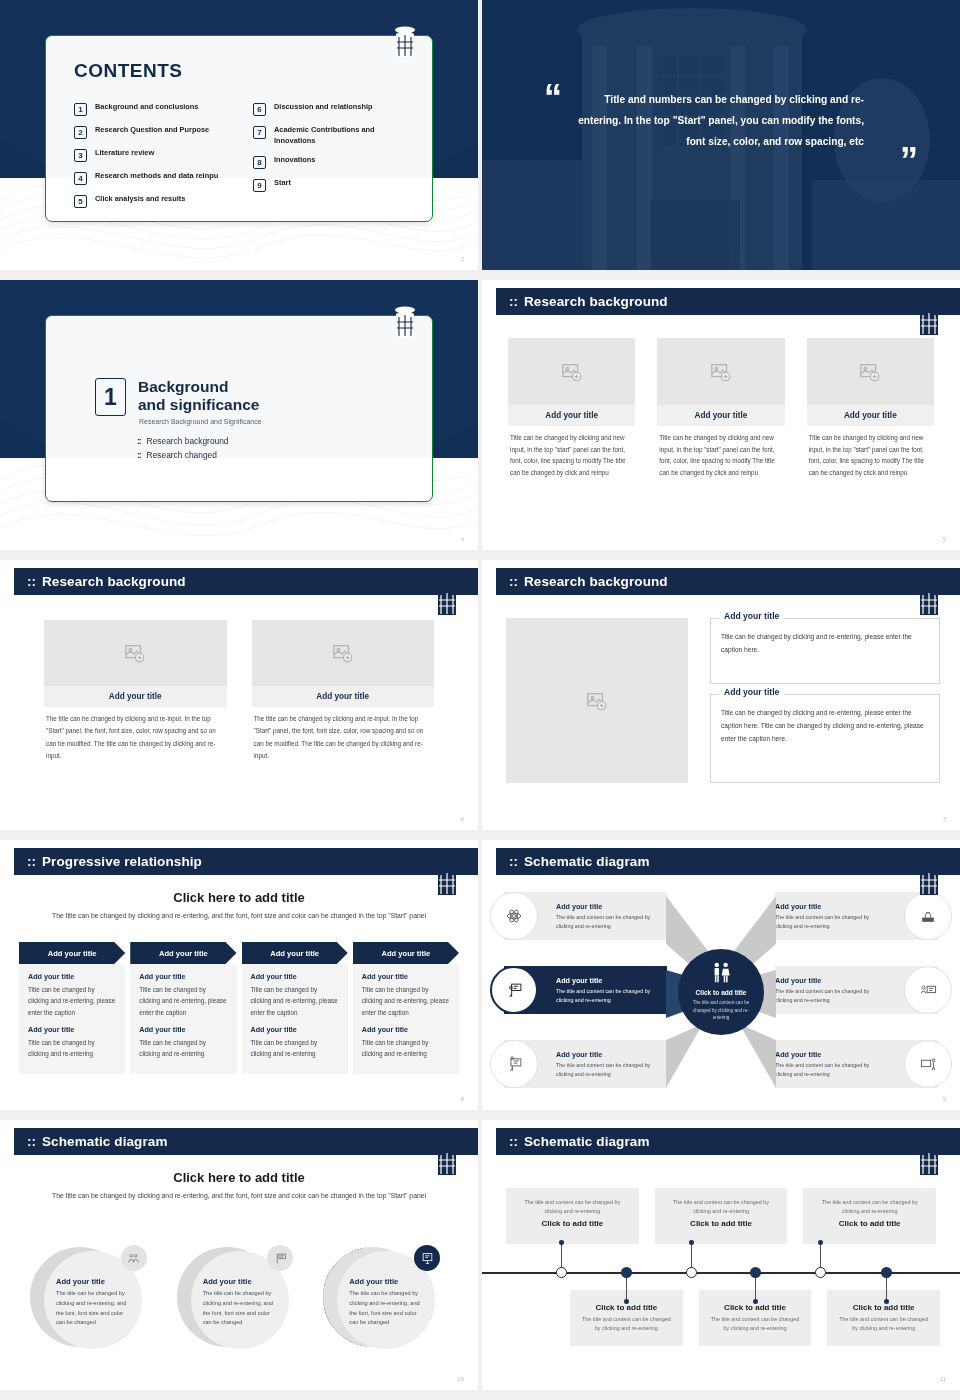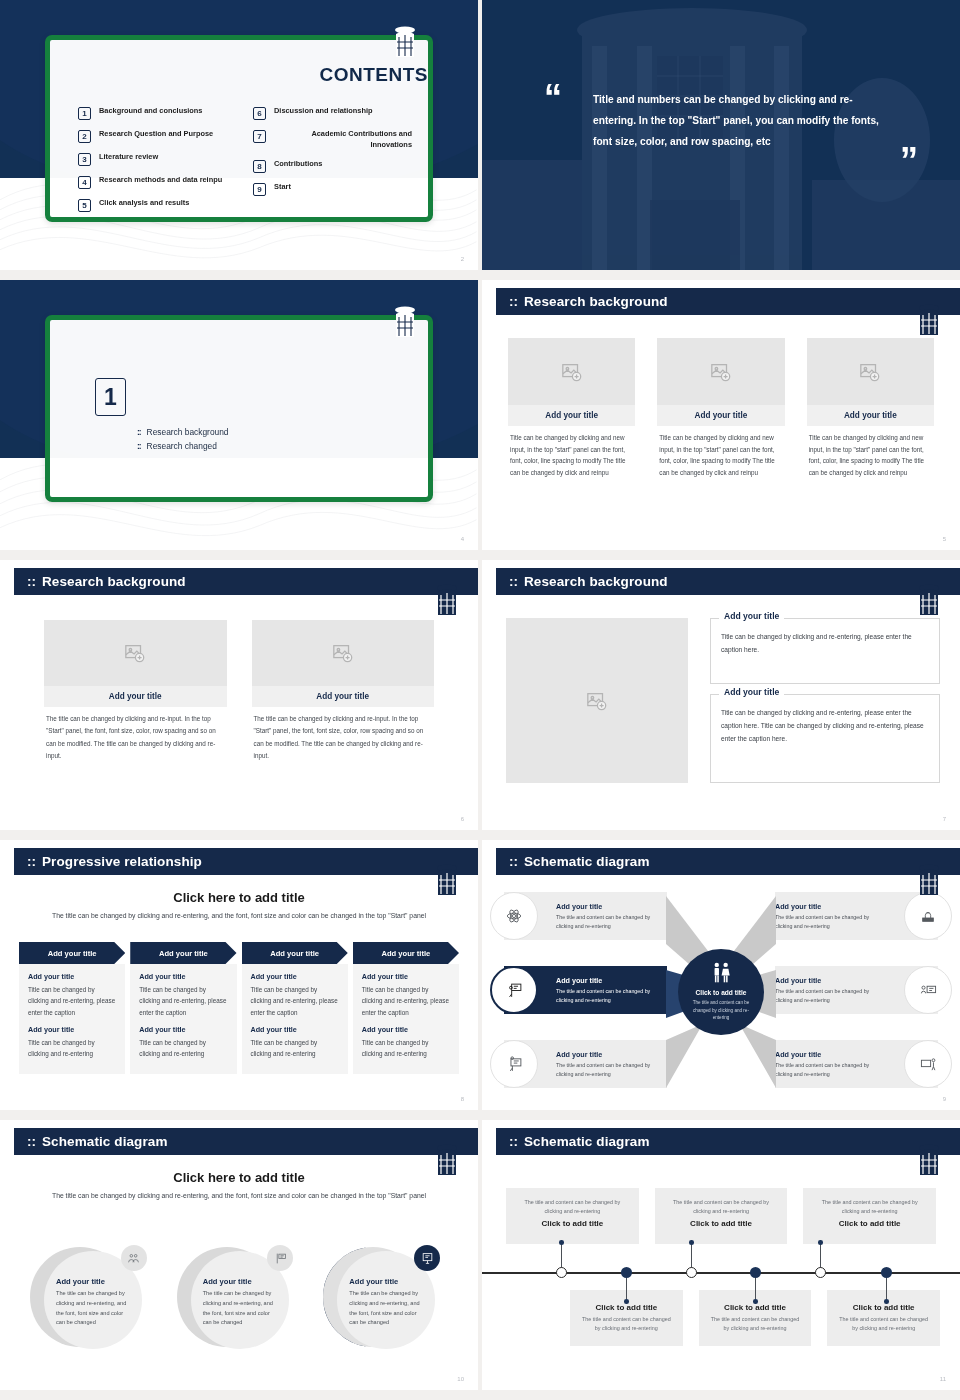--- a/index.html
+++ b/index.html
@@ -41,25 +41,24 @@
     width:56%; height:90%;
     border-radius:50%;
     background:#1b3c68;
   }
   .navy-lower { position:absolute; left:0; right:0; bottom:0; height:34%; background:#ffffff; }
   .wave { position:absolute; left:0; right:0; bottom:0; height:48%; opacity:.55; }
   .card-white {
     position:absolute;
     left:45px; top:35px; right:45px; bottom:48px;
     background:rgba(255,255,255,.97);
-    border:5px solid #15803d;
+    border:1px solid #15803d;
     border-radius:7px;
     box-shadow:0 2px 6px rgba(0,0,0,.12);
     z-index:20;
-    text-align:right;
   }
 
   
   .contents-title {
     font-size:19px; font-weight:bold; color:#11294a;
     letter-spacing:.5px; margin:24px 0 0 28px;
   }
   .toc { position:absolute; left:28px; right:16px; top:66px; display:flex; gap:16px; }
   .toc-col { width:198px; }
   .toc-row { display:flex; align-items:flex-start; gap:8px; margin-bottom:9px; }
@@ -70,22 +69,22 @@
     display:flex; align-items:center; justify-content:center;
     margin-top:1px;
   }
   .toc-txt { font-size:7.4px; color:#1d1d1d; line-height:1.45; font-weight:bold; }
 
   
   .quote-slide { background:#123055; }
   .quote-photo { position:absolute; inset:0; opacity:.33; }
   .quote-mark { position:absolute; color:#fff; font-weight:bold; line-height:.7; }
   .quote-text {
-    position:absolute; left:111px; top:90px; width:290px;
-    color:#fff; font-size:10.2px; font-weight:bold; line-height:2.05;
+    position:absolute; left:92px; top:90px; width:290px;
+    color:#fff; font-size:10.2px; font-weight:bold; line-height:2.05;text-align:right;
   }
 
   
   .sec-wrap { position:absolute; left:95px; top:98px; z-index:30; }
   .sec-row { display:flex; align-items:flex-start; gap:12px; }
   .sec-num {
     width:31px; height:38px; border:1.6px solid #15294a; border-radius:3px;
     font-size:23px; font-weight:bold; color:#15294a;
     display:flex; align-items:center; justify-content:center;
   }
@@ -270,21 +269,21 @@
           <div class="toc-row">
             <span class="toc-num">6</span>
             <span class="toc-txt">Discussion and relationship</span>
           </div>
           <div class="toc-row">
             <span class="toc-num">7</span>
             <span class="toc-txt">Academic Contributions and Innovations</span>
           </div>
           <div class="toc-row">
             <span class="toc-num">8</span>
-            <span class="toc-txt">Contributions</span>
+            <span class="toc-txt">Innovations</span>
           </div>
           <div class="toc-row">
             <span class="toc-num">9</span>
             <span class="toc-txt">Start</span>
           </div>
         </div>
       </div>
     </div>
 
     <div class="logo" style="right:58px; top:24px;">
@@ -347,20 +346,25 @@
         <path d="M0,96 C90,52 170,134 260,94 C350,52 420,122 478,88"></path>
         <path d="M0,108 C90,66 170,142 260,106 C350,66 420,132 478,100"></path>
       </g>
     </svg>
 
     <div class="card-white"></div>
 
     <div class="sec-wrap">
       <div class="sec-row">
         <div class="sec-num">1</div>
+        <div>
+          <div class="sec-h">Background</div>
+          <div class="sec-h">and significance</div>
+          <div class="sec-sub">Research Background and Significance</div>
+        </div>
       </div>
       <div class="sec-bullets">
         <div class="sec-bullet">
           <span class="cc">::</span>
           <span>Research background</span>
         </div>
         <div class="sec-bullet">
           <span class="cc">::</span>
           <span>Research changed</span>
         </div>

